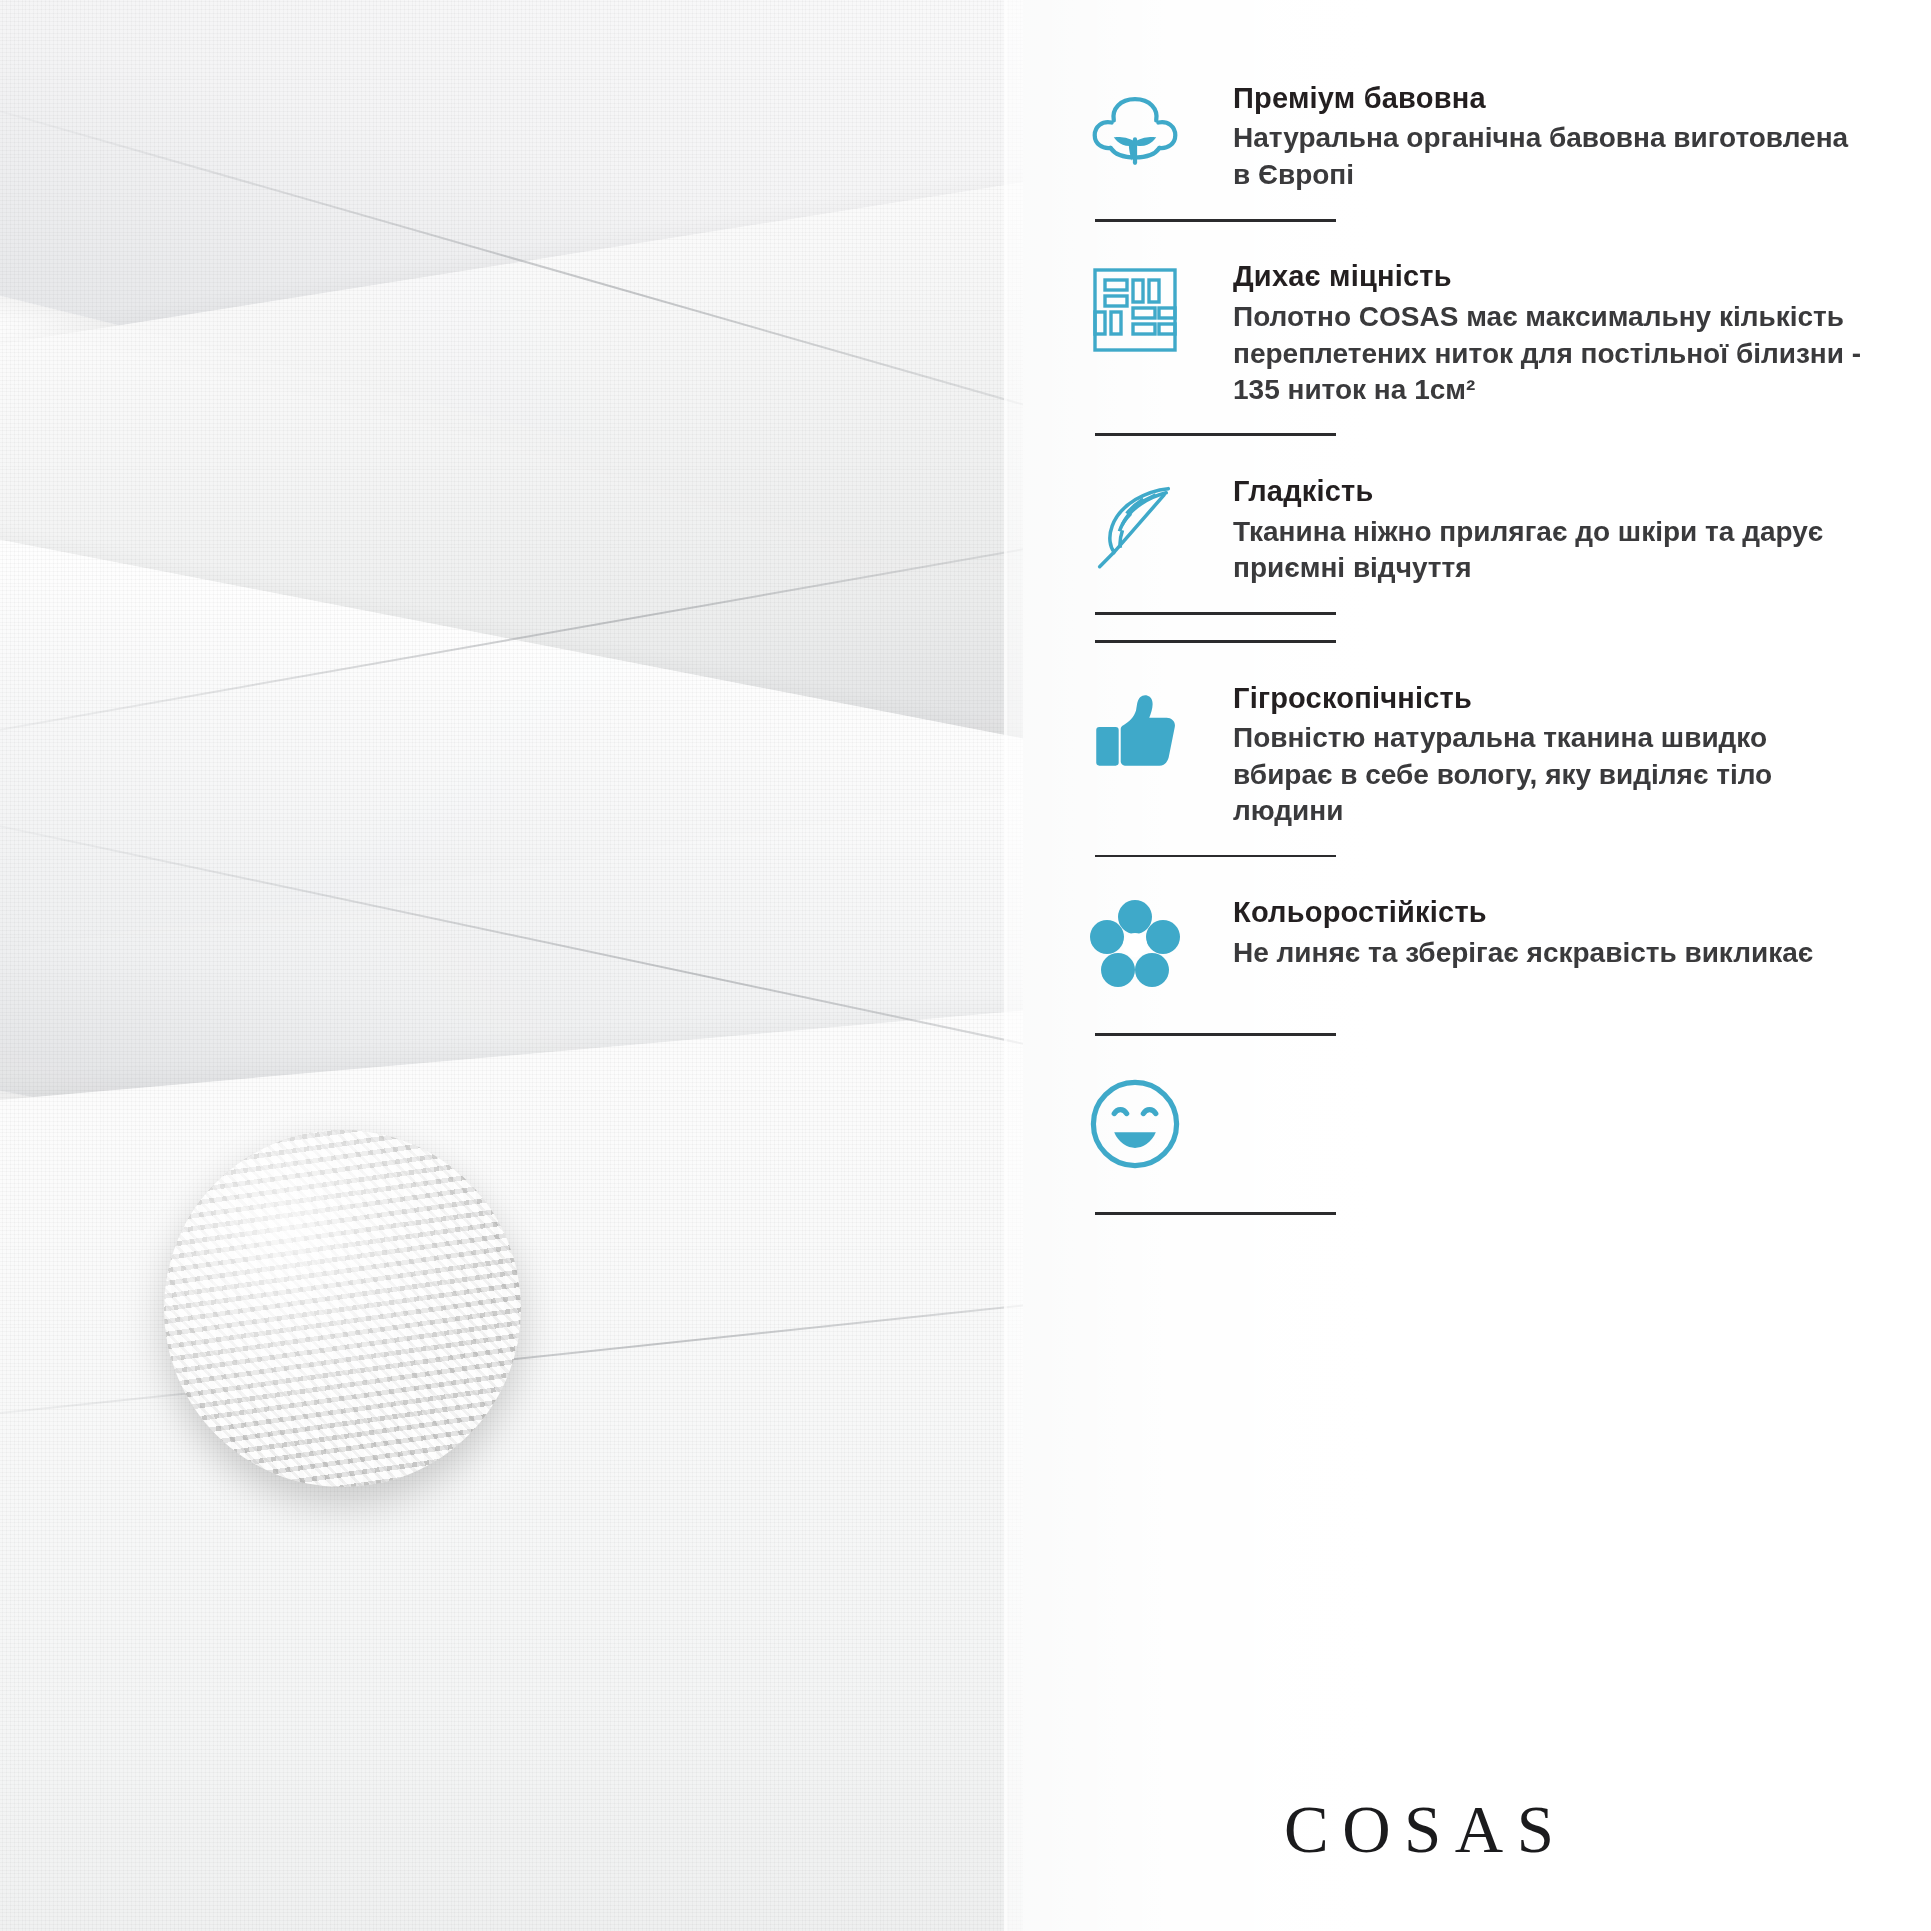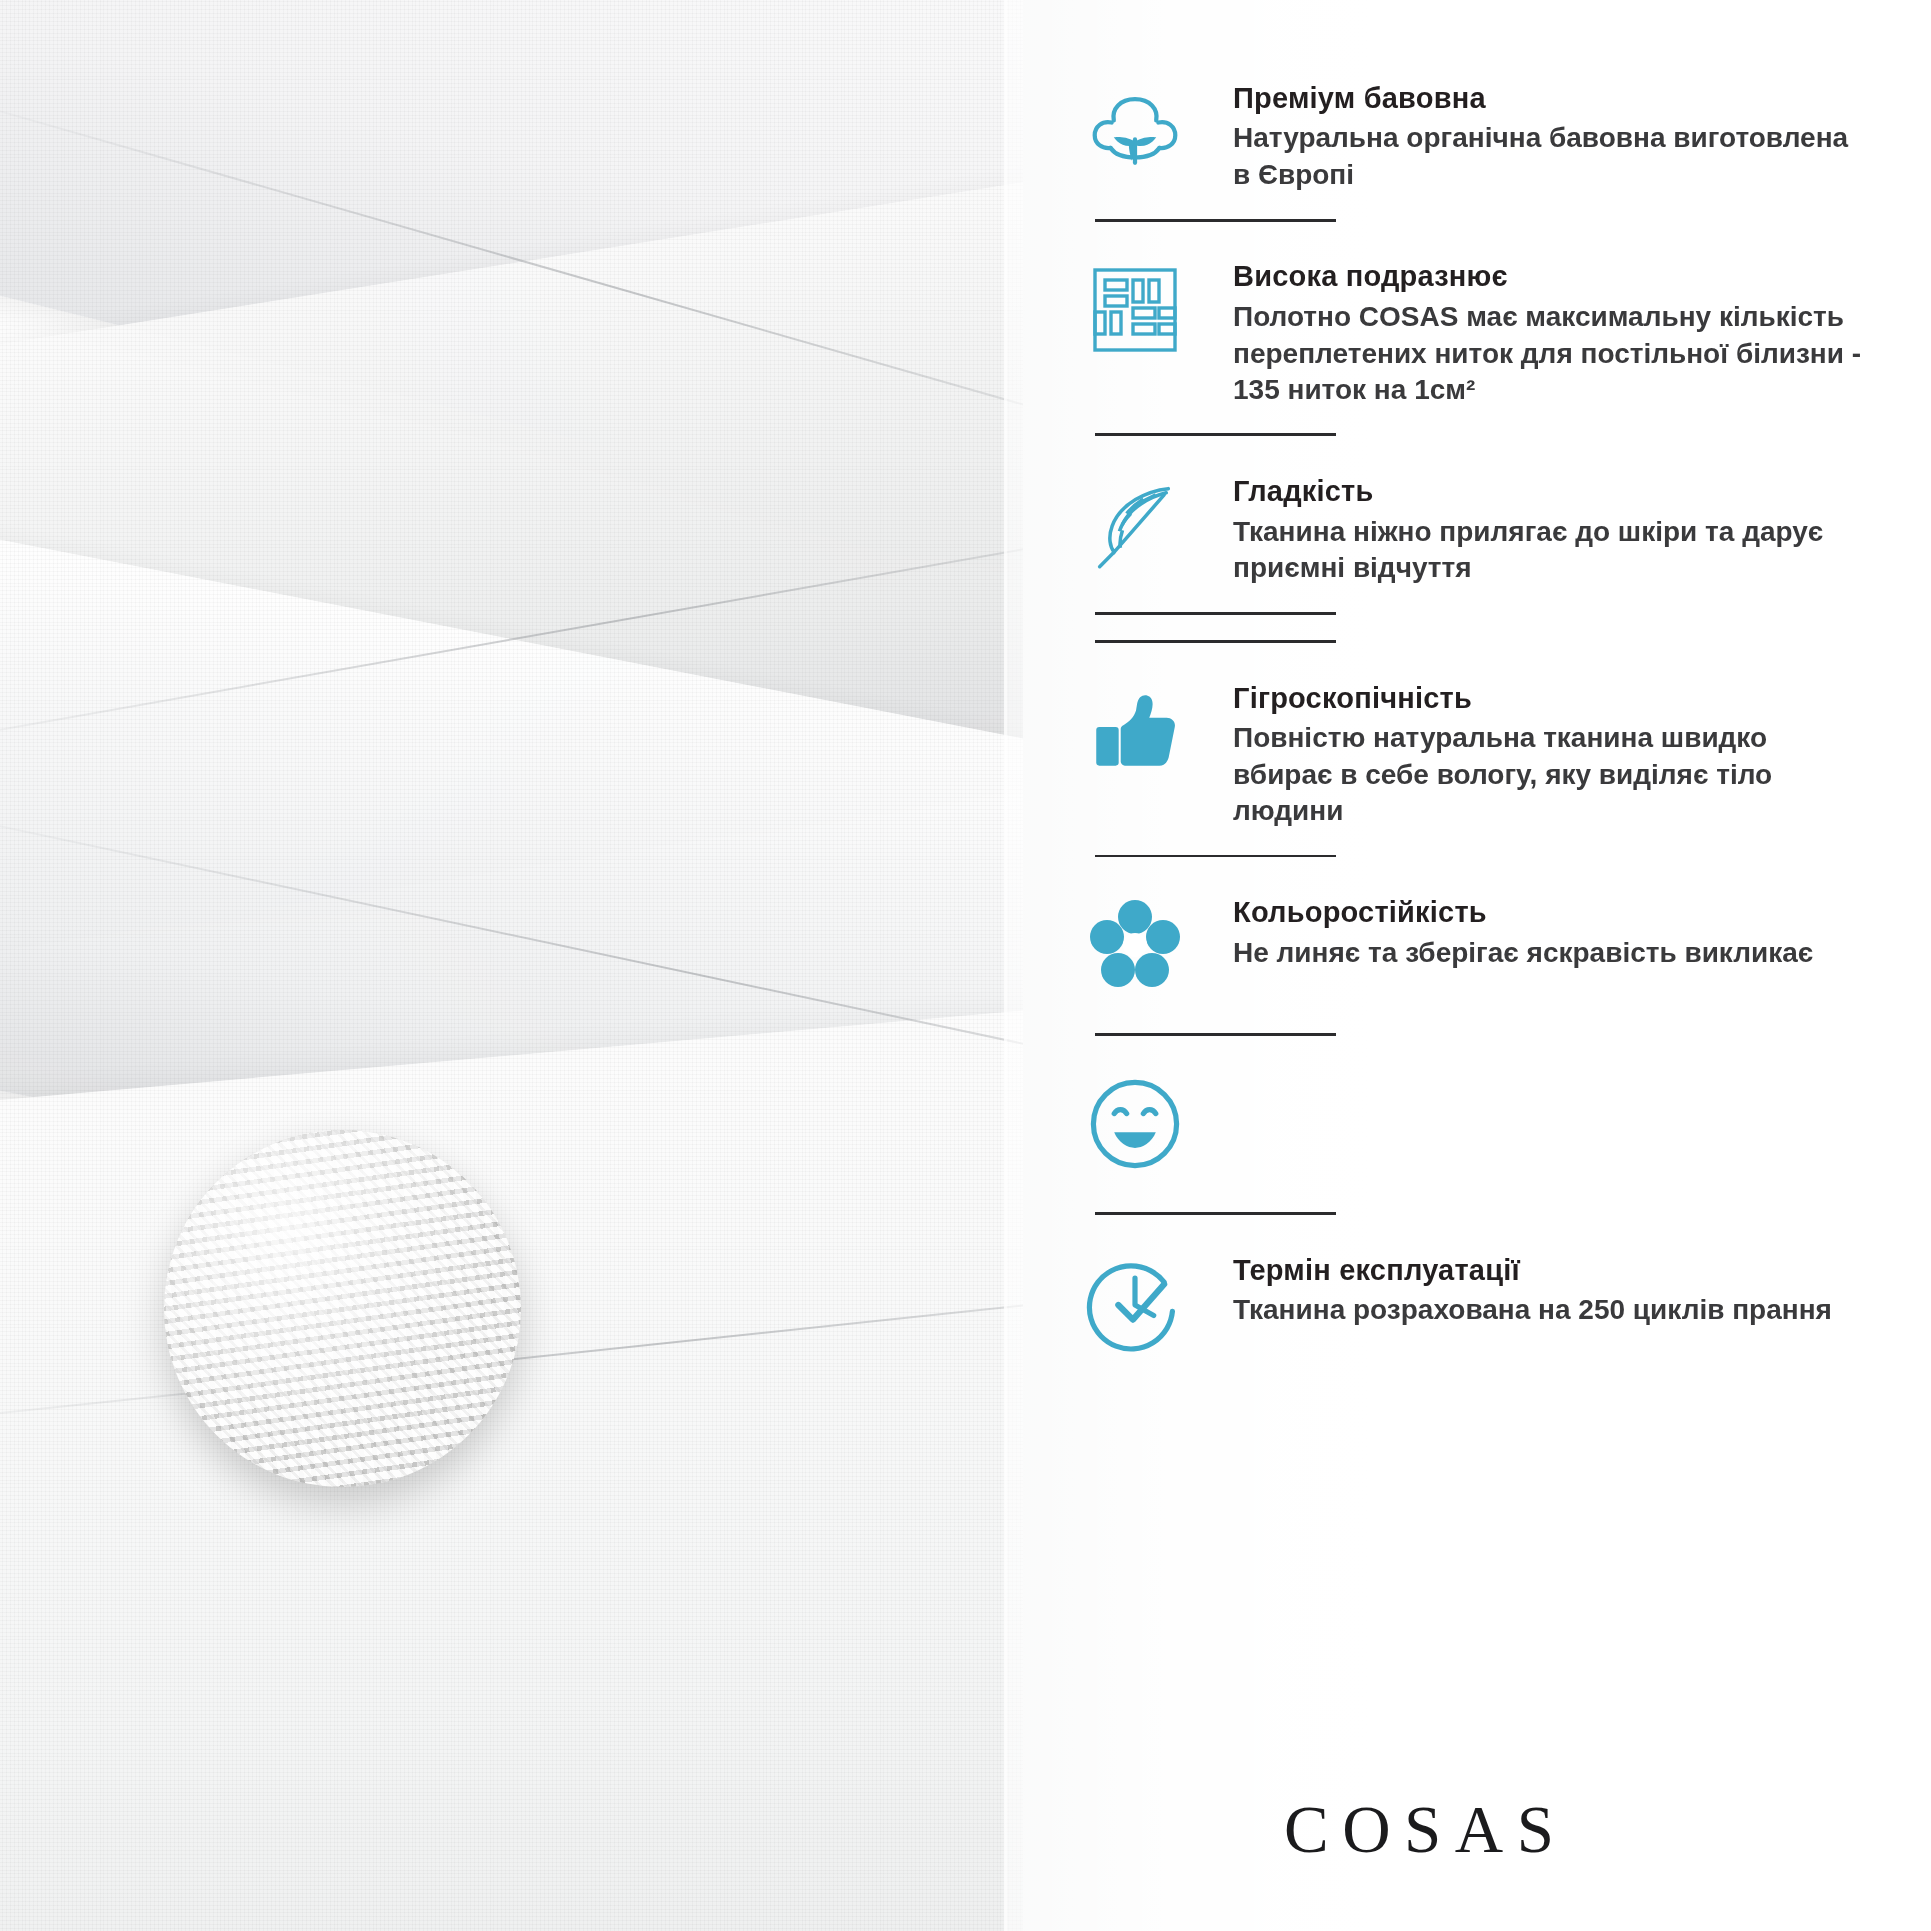--- a/index.html
+++ b/index.html
@@ -251,21 +251,21 @@
           <rect x="20" y="36" width="22" height="10"></rect>
           <rect x="48" y="48" width="22" height="10"></rect>
           <rect x="26" y="52" width="10" height="22"></rect>
           <rect x="10" y="52" width="10" height="22"></rect>
           <rect x="48" y="64" width="22" height="10"></rect>
           <rect x="74" y="48" width="16" height="10"></rect>
           <rect x="74" y="64" width="16" height="10"></rect>
         </svg>
       </div>
       <div class="text">
-        <h3>Висока подразнює</h3>
+        <h3>Дихає міцність</h3>
         <p>Полотно COSAS має максимальну кількість переплетених ниток для постільної білизни - 135 ниток на 1см²</p>
       </div>
     </div>
 
     <div class="divider"></div>
 
     <div class="feature">
       <div class="icon">
         <svg width="104" height="104" viewBox="0 0 100 100" fill="none" stroke="currentColor" stroke-width="3.4">
           <path d="M82 16C62 18 36 30 28 52c-4 11-2 20 2 25L78 22" stroke-linecap="round"></path>
@@ -325,33 +325,20 @@
           <circle cx="50" cy="50" r="40"></circle>
           <path d="M30 40c3-5 9-5 12 0" stroke-linecap="round"></path>
           <path d="M58 40c3-5 9-5 12 0" stroke-linecap="round"></path>
           <path d="M30 58c4 10 13 15 20 15s16-5 20-15z" fill="currentColor" stroke="none"></path>
         </svg>
       </div>
     </div>
 
     <div class="divider"></div>
 
-    <div class="feature">
-      <div class="icon">
-        <svg width="104" height="104" viewBox="0 0 100 100" fill="none" stroke="currentColor" stroke-width="5">
-          <path d="M78 30a40 40 0 1 0 8 28" stroke-linecap="round"></path>
-          <path d="M50 26v26l18 10" stroke-linecap="round" stroke-linejoin="round"></path>
-          <path d="M34 52l14 14 30-34" stroke-linecap="round" stroke-linejoin="round" stroke-width="6"></path>
-        </svg>
-      </div>
-      <div class="text">
-        <h3>Термін експлуатації</h3>
-        <p>Тканина розрахована на 250 циклів прання</p>
-      </div>
-    </div>
 
   </div>
 
   <div class="logo">
     <span class="word">COSAS</span>
   </div>
 
 </div>
 
 

